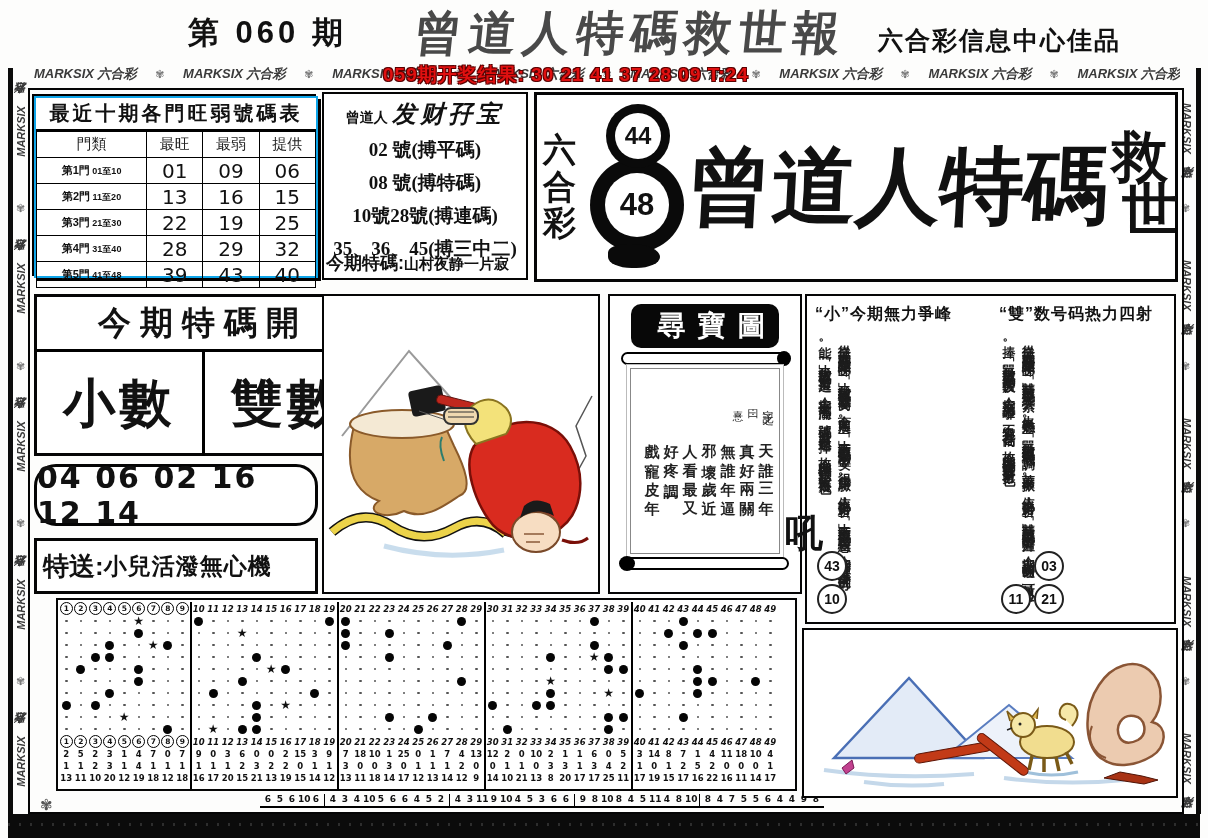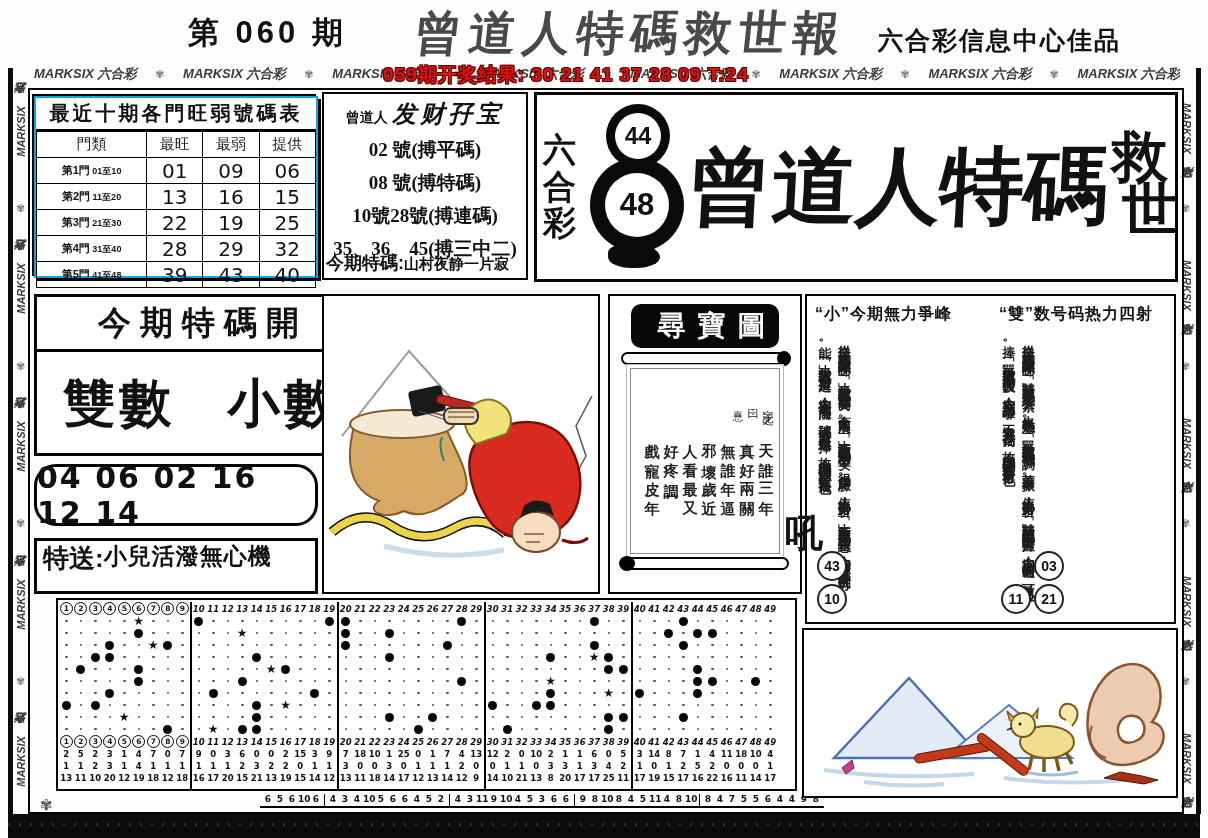--- a/index.html
+++ b/index.html
@@ -71,21 +71,21 @@
   
   .box1{left:4px;top:204px;width:338px;height:162px;border-width:3px;}
   .b1-head{font-size:33px;font-weight:900;text-align:center;letter-spacing:9px;
         border-bottom:3px solid #000;padding:4px 0 3px;}
   .b1-cells{display:flex;height:104px;}
   .b1-cell{flex:1;display:flex;align-items:center;justify-content:center;
         font-size:52px;font-weight:900;font-family:"Liberation Serif",serif;letter-spacing:4px;}
   .b1-cell.first{border-right:3px solid #000;}
   .box2{left:4px;top:374px;width:284px;height:62px;border-width:3px;display:flex;align-items:center;justify-content:center;border-radius:22px;}
   .b2-nums{font-size:30px;font-weight:600;font-family:"DejaVu Sans",sans-serif;letter-spacing:2px;}
-  .box3{left:4px;top:448px;width:284px;height:56px;border-width:3px;display:flex;align-items:flex-start;padding-left:6px;}
+  .box3{left:4px;top:448px;width:284px;height:56px;border-width:3px;display:flex;align-items:center;padding-left:6px;}
   .b3-label{font-size:26px;font-weight:900;}
   .b3-text{font-size:23px;font-weight:bold;font-family:"Liberation Serif",serif;letter-spacing:1px;}
   
   .illoPanel{left:292px;top:204px;width:278px;height:300px;}
   .illoPanel svg,.picturePanel svg{display:block;}
   
   .scrollPanel{left:578px;top:204px;width:194px;height:300px;}
   .s-title{width:148px;height:44px;margin:8px auto 4px;background:#080808;border-radius:10px;
         color:#fff;font-size:28px;font-weight:bold;letter-spacing:12px;display:flex;
         align-items:center;justify-content:center;padding-left:25px;box-sizing:border-box;}
@@ -274,22 +274,22 @@
       <div class="calligraphy">曾道人特碼</div>
       <div class="stack" id="calliStack">
           <span>救</span>
           <span>世</span>
         </div>
     </div>
 
     <div class="panel box1">
       <div class="b1-head">今期特碼開</div>
       <div class="b1-cells">
+        <div class="b1-cell first">小數</div>
         <div class="b1-cell">雙數</div>
-        <div class="b1-cell first">小數</div>
       </div>
     </div>
     <div class="panel box2">
       <div class="b2-nums">04 06 02 16 12 14</div>
     </div>
     <div class="panel box3">
       <span class="b3-label">特送:</span>
       <span class="b3-text">小兒活潑無心機</span>
     </div>
 

